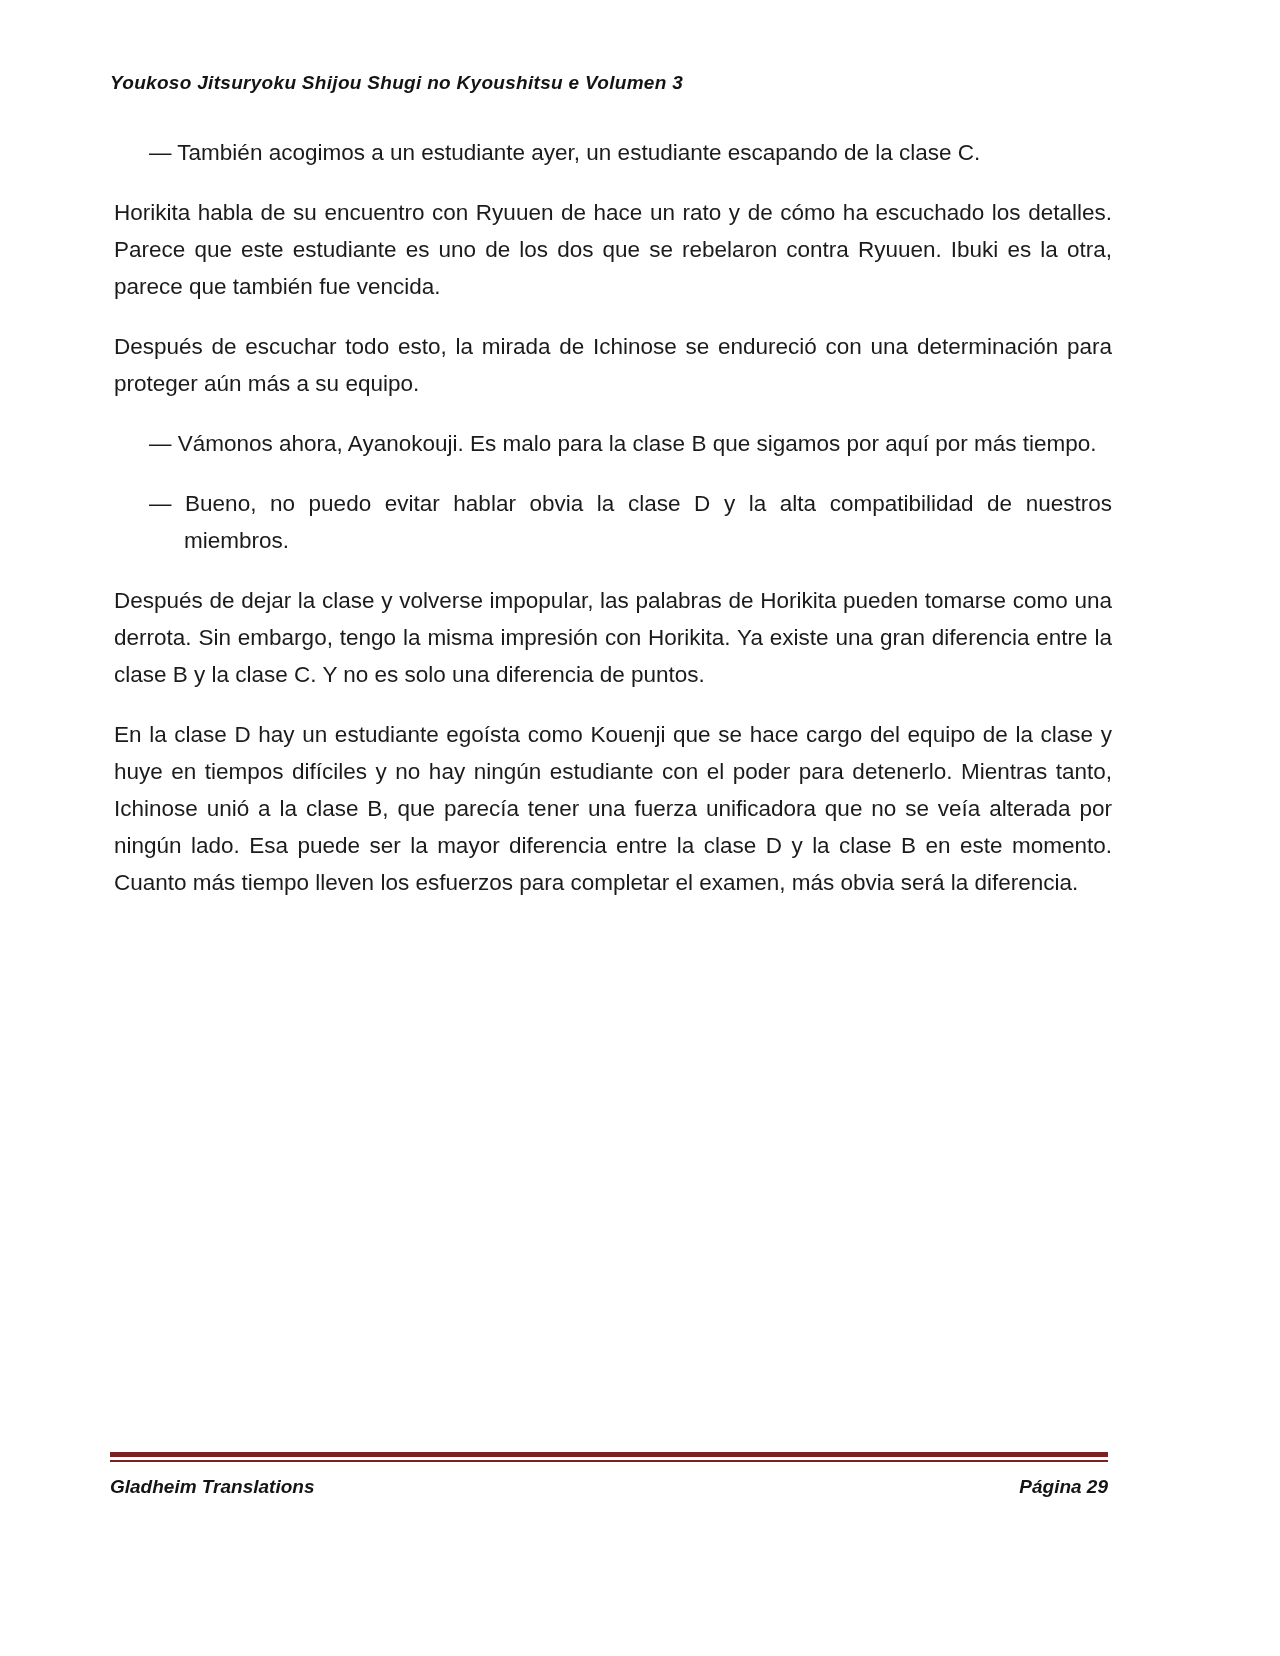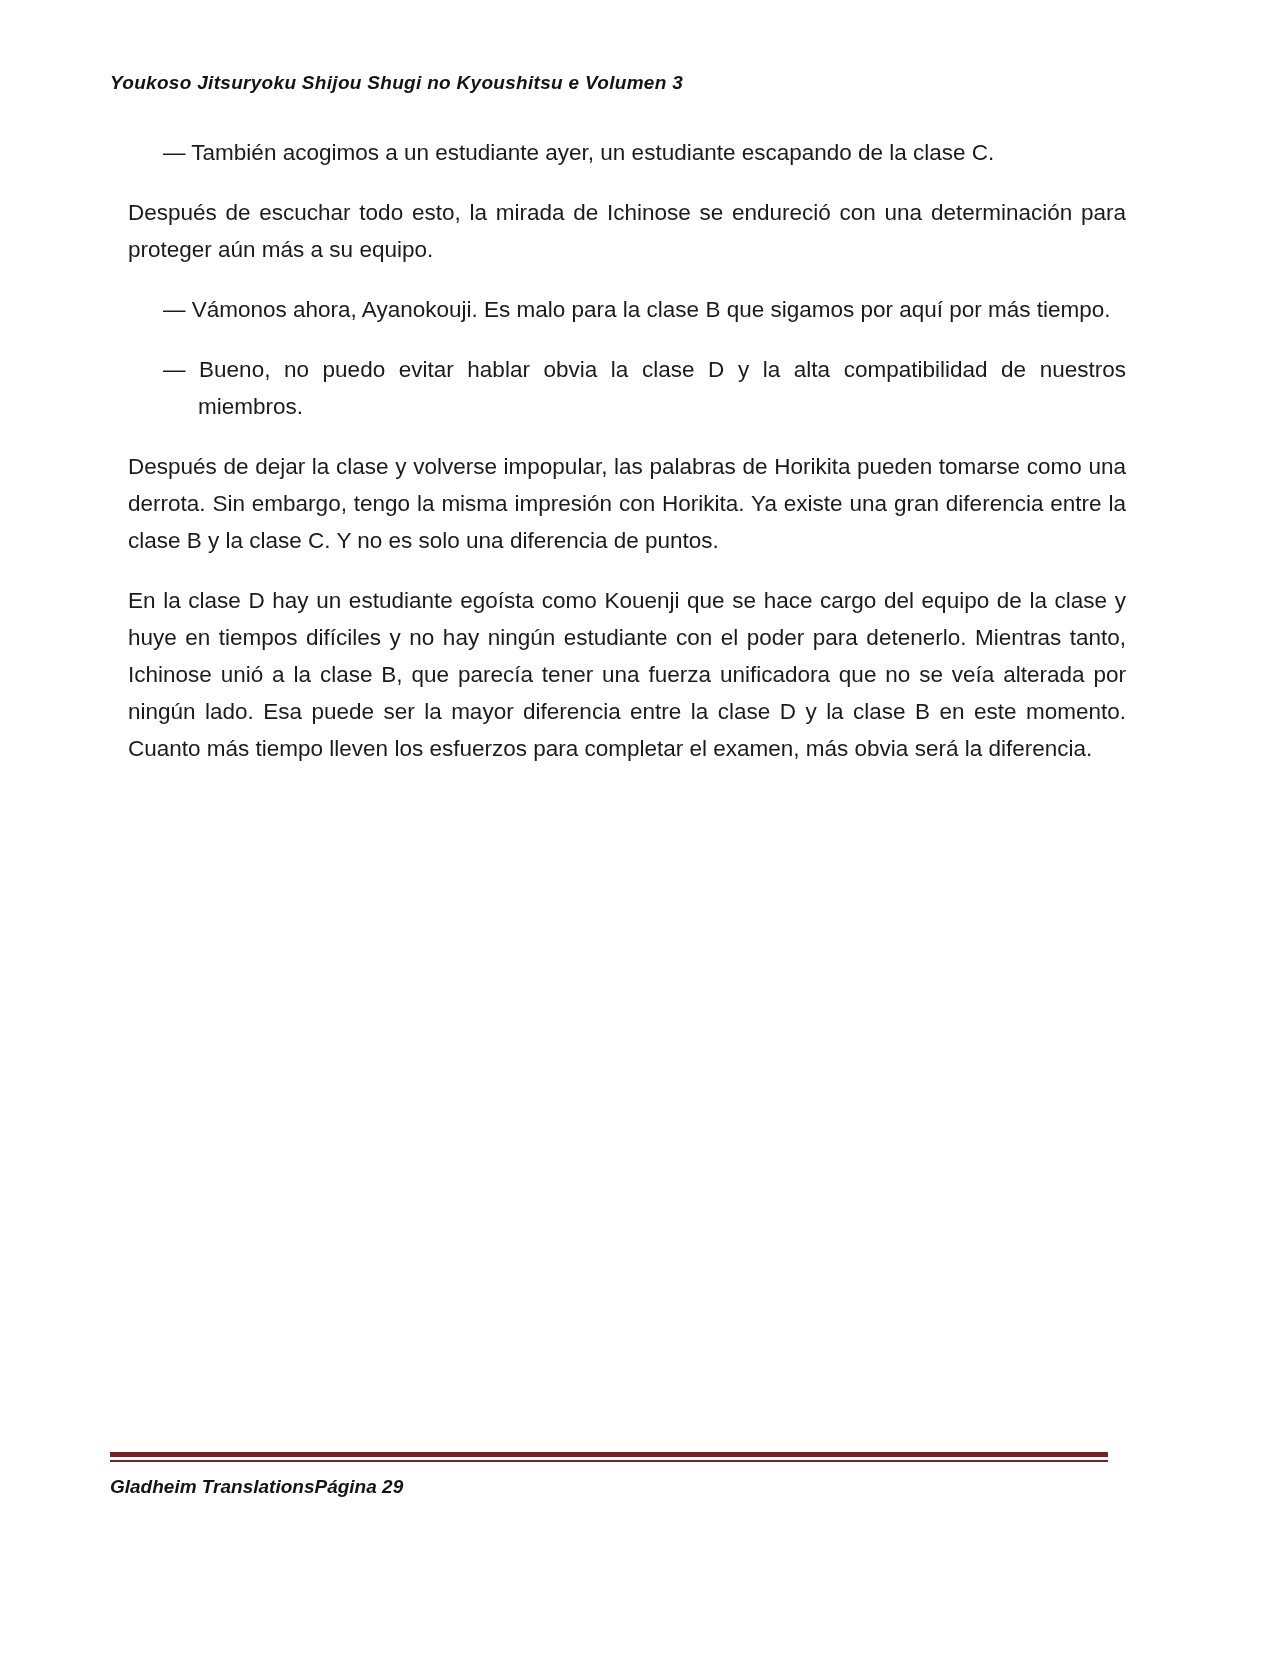--- a/index.html
+++ b/index.html
@@ -23,21 +23,21 @@
     right: 172px;
     font-size: 19px;
     font-weight: bold;
     font-style: italic;
     letter-spacing: 0.3px;
     color: #141414;
   }
   .content {
     position: absolute;
     top: 134px;
-    left: 128px;
+    left: 114px;
     width: 998px;
     font-size: 22.5px;
     line-height: 37px;
     text-align: justify;
   }
   .content p {
     margin: 0 0 23px 0;
   }
   .content p.dialogue {
     margin-left: 70px;
@@ -54,38 +54,40 @@
     height: 3px;
     border-top: 5px solid #7a2123;
     border-bottom: 2px solid #7a2123;
   }
   .page-footer {
     position: absolute;
     left: 110px;
     right: 172px;
     top: 1476px;
     display: flex;
+    justify-content: space-between;
     align-items: baseline;
     font-size: 19px;
     font-weight: bold;
     font-style: italic;
     color: #141414;
   }
 </style>
 </head>
 <body>
 
 <div class="page">
 
   <div class="running-header">
     <span>Youkoso Jitsuryoku Shijou Shugi no Kyoushitsu e Volumen 3</span>
   </div>
 
   <div class="content">
     <p class="dialogue">— También acogimos a un estudiante ayer, un estudiante escapando de la clase C.</p>
+    <p class="normal">Horikita habla de su encuentro con Ryuuen de hace un rato y de cómo ha escuchado los detalles. Parece que este estudiante es uno de los dos que se rebelaron contra Ryuuen. Ibuki es la otra, parece que también fue vencida.</p>
     <p class="normal">Después de escuchar todo esto, la mirada de Ichinose se endureció con una determinación para proteger aún más a su equipo.</p>
     <p class="dialogue">— Vámonos ahora, Ayanokouji. Es malo para la clase B que sigamos por aquí por más tiempo.</p>
     <p class="dialogue">— Bueno, no puedo evitar hablar obvia la clase D y la alta compatibilidad de nuestros miembros.</p>
     <p class="normal">Después de dejar la clase y volverse impopular, las palabras de Horikita pueden tomarse como una derrota. Sin embargo, tengo la misma impresión con Horikita. Ya existe una gran diferencia entre la clase B y la clase C. Y no es solo una diferencia de puntos.</p>
     <p class="normal">En la clase D hay un estudiante egoísta como Kouenji que se hace cargo del equipo de la clase y huye en tiempos difíciles y no hay ningún estudiante con el poder para detenerlo. Mientras tanto, Ichinose unió a la clase B, que parecía tener una fuerza unificadora que no se veía alterada por ningún lado. Esa puede ser la mayor diferencia entre la clase D y la clase B en este momento. Cuanto más tiempo lleven los esfuerzos para completar el examen, más obvia será la diferencia.</p>
   </div>
 
   <div class="footer-rule"></div>
 
   <div class="page-footer">

